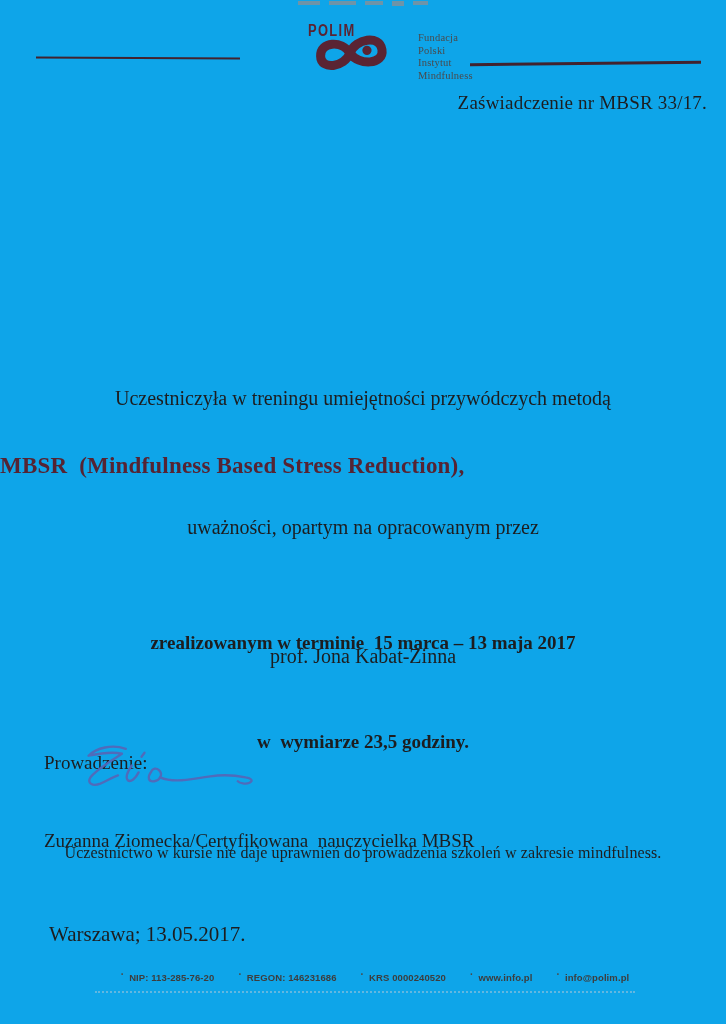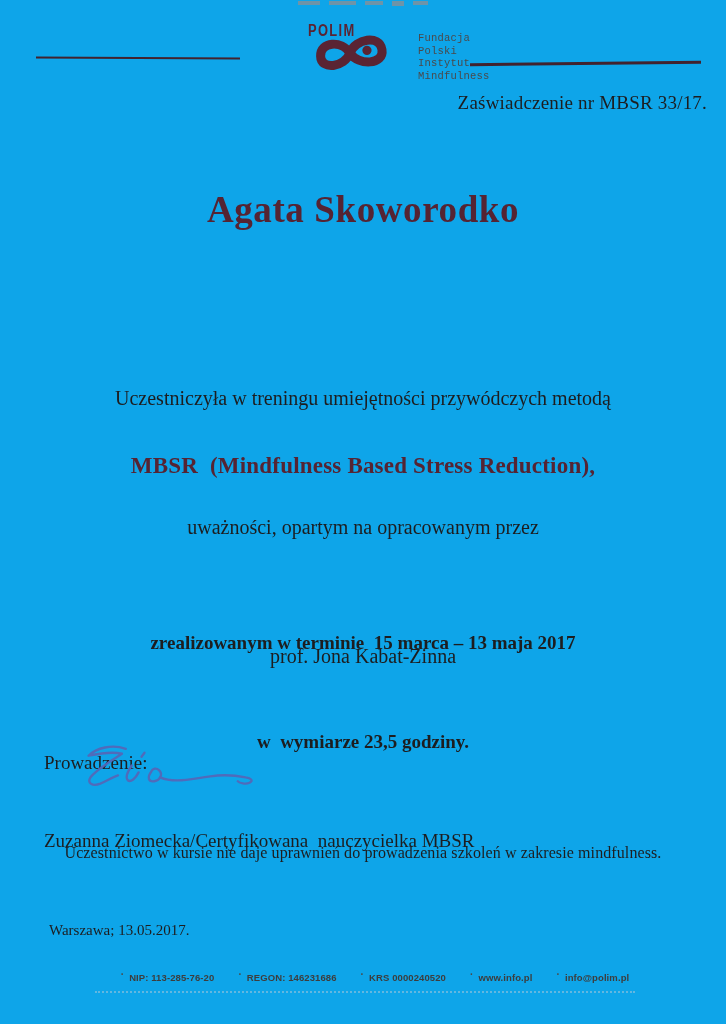--- a/index.html
+++ b/index.html
@@ -30,62 +30,62 @@
   .logo { position: absolute; top: 20px; left: 296px; width: 180px; height: 64px; }
   .logo-brand {
     position: absolute; top: 1px; left: 12px;
     font-family: "Liberation Sans", sans-serif;
     font-weight: 700; font-size: 14px; letter-spacing: 1.5px;
     color: #5a2433; transform: scale(0.92, 1.18); transform-origin: left top;
   }
   .logo-mark { position: absolute; top: 9px; left: 6px; width: 96px; height: 48px; transform: rotate(-6deg); }
   .logo-org {
     position: absolute; top: 12px; left: 122px;
-    font-family: Liberation Mono, monospace;
+    font-family: Liberation Serif, serif;
     font-size: 10.5px; line-height: 12.5px; color: #4a4a4c; letter-spacing: 0.2px;
   }
   .logo-org span { display: block; }
 
   .cert-number { position: absolute; top: 92px; right: 19px; font-size: 19px; letter-spacing: 0.2px; text-align: center; }
 
   .recipient-name {
     position: absolute; top: 188px; left: 0; width: 100%;
     text-align: center; font-size: 37px; font-weight: 700;
     color: #552433; letter-spacing: 0.6px;
   }
 
   .body-par {
     position: absolute; top: 291px; left: 0; width: 100%;
     text-align: center; font-size: 20px; line-height: 43px; white-space: pre;
   }
   .body-par span { display: block; }
 
   .program-title {
     position: absolute; top: 453px; left: 0; width: 100%;
-    text-align: center; font-size: 23px; font-weight: 700;
+    font-size: 23px; font-weight: 700;
     color: #552433; white-space: pre; letter-spacing: 0.2px;
   }
 
   .dates {
     position: absolute; top: 560px; left: 0; width: 100%;
     text-align: center; font-size: 19px; line-height: 33px; white-space: pre;
   }
   .dates span { display: block; font-weight: bold; }
 
   .conductor { position: absolute; top: 698px; left: 44px; font-size: 19px; line-height: 26px; white-space: pre; }
   .conductor span { display: block; }
 
   .signature { position: absolute; top: 740px; left: 62px; width: 218px; height: 54px; }
 
   .disclaimer {
     position: absolute; top: 844px; left: 0; width: 100%;
     text-align: center; font-size: 16px; letter-spacing: 0.1px;
   }
 
-  .place-date { position: absolute; top: 922px; left: 49px; font-size: 15px; }
+  .place-date { position: absolute; top: 922px; left: 49px; font-size: 21px; }
 
   .footer-row {
     position: absolute; top: 972px; left: 12px; width: 100%;
     display: flex; justify-content: center; gap: 24px;
     font-family: "Liberation Sans", sans-serif;
     font-size: 9.5px; font-weight: 700; color: #3d3d3d; letter-spacing: 0.1px;
   }
   .footer-item { white-space: nowrap; }
   .footer-item .bullet { display: inline-block; transform: translateY(-3px); margin-right: 5px; font-size: 10px; color: #4a4a4a; }
 
@@ -109,21 +109,20 @@
     </svg>
     <div class="logo-org">
       <span>Fundacja</span>
       <span>Polski Instytut</span>
       <span>Mindfulness</span>
     </div>
   </div>
 
   <div class="cert-number">Zaświadczenie nr MBSR 33/17.</div>
 
-  <div class="recipient-name">Agata Skoworodko</div>
 
   <div class="body-par">
     <span>Uczestniczyła w treningu umiejętności przywódczych metodą</span>
     <span>uważności, opartym na opracowanym przez</span>
     <span>prof. Jona Kabat-Zinna</span>
   </div>
 
   <div class="program-title">MBSR  (Mindfulness Based Stress Reduction),</div>
 
   <div class="dates">

